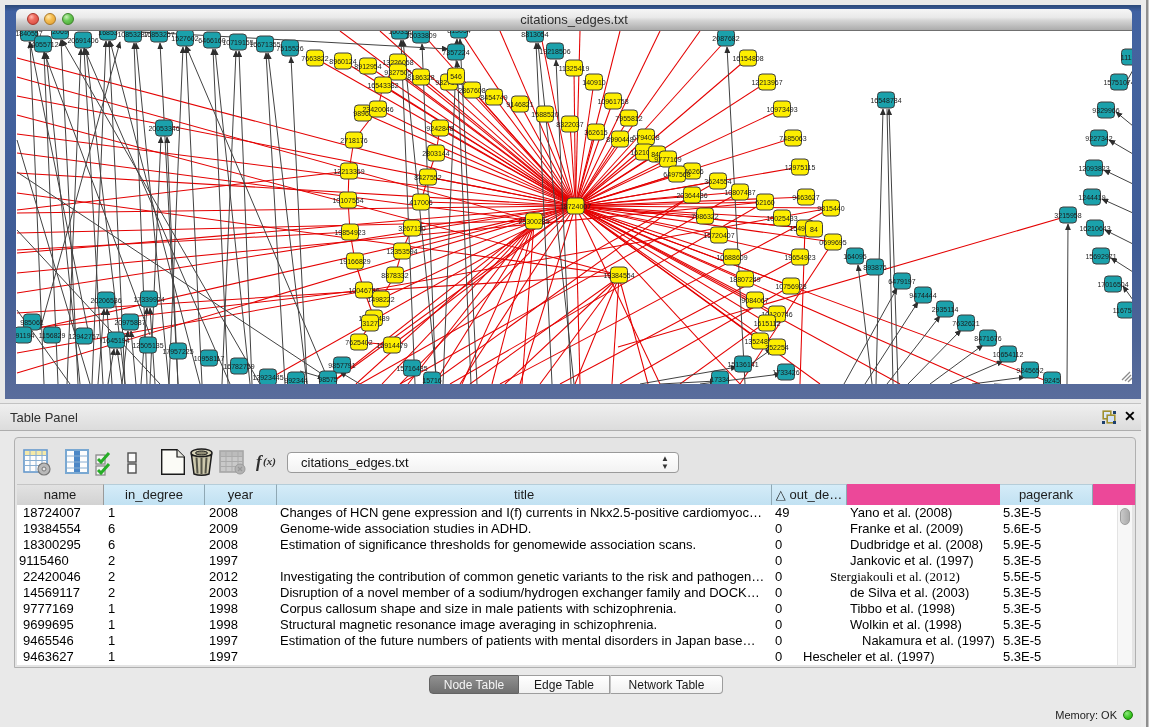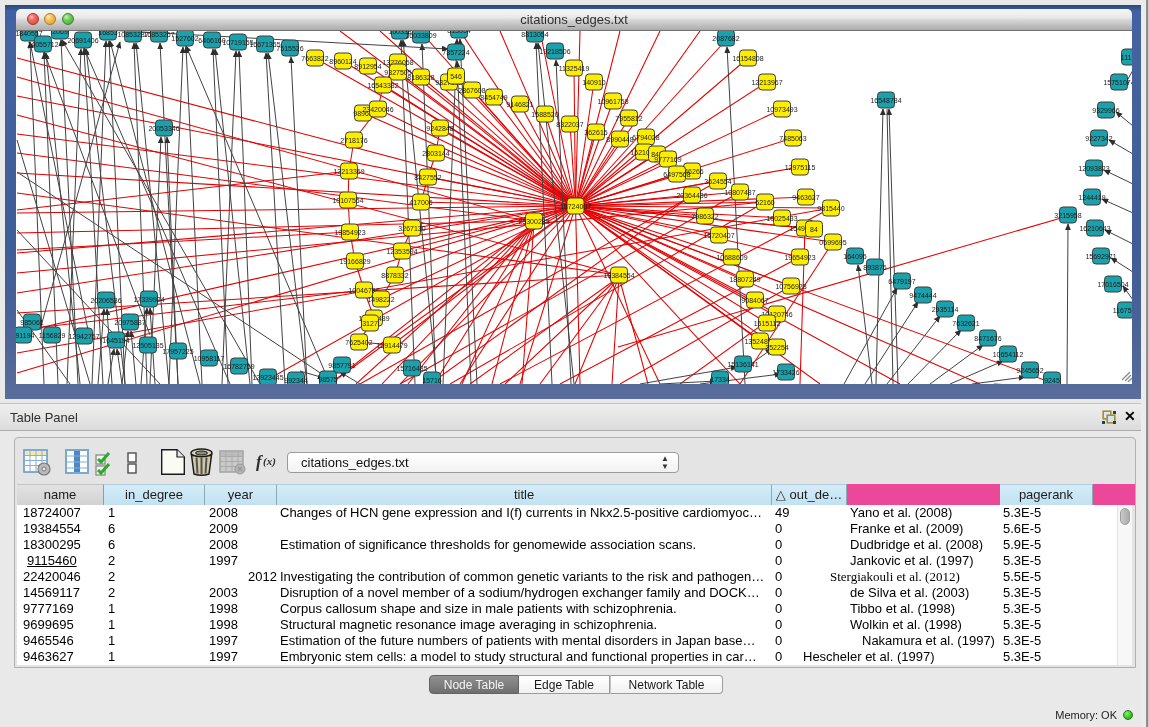--- a/index.html
+++ b/index.html
@@ -659,45 +659,46 @@
         <div class="cell" style="left:192px;width:68px;">2008</div>
         <div class="cell" style="left:263px;width:492px;">Changes of HCN gene expression and I(f) currents in Nkx2.5-positive cardiomyoc…</div>
         <div class="cell" style="left:758px;width:70px;">49</div>
         <div class="cell" style="left:833px;width:160px;">Yano et al. (2008)</div>
         <div class="cell" style="left:986px;width:95px;">5.3E-5</div>
       </div>
       <div class="row" style="top:16px;">
         <div class="cell" style="left:6px;width:85px;">19384554</div>
         <div class="cell" style="left:91px;width:90px;">6</div>
         <div class="cell" style="left:192px;width:68px;">2009</div>
+        <div class="cell" style="left:263px;width:492px;">Genome-wide association studies in ADHD.</div>
         <div class="cell" style="left:758px;width:70px;">0</div>
         <div class="cell" style="left:833px;width:160px;">Franke et al. (2009)</div>
         <div class="cell" style="left:986px;width:95px;">5.6E-5</div>
       </div>
       <div class="row" style="top:32px;">
         <div class="cell" style="left:6px;width:85px;">18300295</div>
         <div class="cell" style="left:91px;width:90px;">6</div>
         <div class="cell" style="left:192px;width:68px;">2008</div>
         <div class="cell" style="left:263px;width:492px;">Estimation of significance thresholds for genomewide association scans.</div>
         <div class="cell" style="left:758px;width:70px;">0</div>
         <div class="cell" style="left:833px;width:160px;">Dudbridge et al. (2008)</div>
         <div class="cell" style="left:986px;width:95px;">5.9E-5</div>
       </div>
       <div class="row" style="top:48px;">
-        <div class="cell" style="left:10px;width:85px;text-decoration:underline;">9115460</div>
+        <div class="cell" style="left:2px;width:85px;">9115460</div>
         <div class="cell" style="left:91px;width:90px;">2</div>
         <div class="cell" style="left:192px;width:68px;">1997</div>
         <div class="cell" style="left:758px;width:70px;">0</div>
         <div class="cell" style="left:833px;width:160px;">Jankovic et al. (1997)</div>
         <div class="cell" style="left:986px;width:95px;">5.3E-5</div>
       </div>
       <div class="row" style="top:64px;">
         <div class="cell" style="left:6px;width:85px;">22420046</div>
         <div class="cell" style="left:91px;width:90px;">2</div>
-        <div class="cell" style="left:192px;width:68px;text-align:right;">2012</div>
+        <div class="cell" style="left:192px;width:68px;">2012</div>
         <div class="cell" style="left:263px;width:492px;">Investigating the contribution of common genetic variants to the risk and pathogen…</div>
         <div class="cell" style="left:758px;width:70px;">0</div>
         <div class="cell" style="left:813px;width:160px;font-family:Liberation Serif, serif;">Stergiakouli et al. (2012)</div>
         <div class="cell" style="left:986px;width:95px;">5.5E-5</div>
       </div>
       <div class="row" style="top:80px;">
         <div class="cell" style="left:6px;width:85px;">14569117</div>
         <div class="cell" style="left:91px;width:90px;">2</div>
         <div class="cell" style="left:192px;width:68px;">2003</div>
         <div class="cell" style="left:263px;width:492px;">Disruption of a novel member of a sodium/hydrogen exchanger family and DOCK…</div>
@@ -729,21 +730,20 @@
         <div class="cell" style="left:192px;width:68px;">1997</div>
         <div class="cell" style="left:263px;width:492px;">Estimation of the future numbers of patients with mental disorders in Japan base…</div>
         <div class="cell" style="left:758px;width:70px;">0</div>
         <div class="cell" style="left:833px;width:160px;margin-left:12px;">Nakamura et al. (1997)</div>
         <div class="cell" style="left:986px;width:95px;">5.3E-5</div>
       </div>
       <div class="row" style="top:144px;">
         <div class="cell" style="left:6px;width:85px;">9463627</div>
         <div class="cell" style="left:91px;width:90px;">1</div>
         <div class="cell" style="left:192px;width:68px;">1997</div>
-        <div class="cell" style="left:263px;width:492px;">Embryonic stem cells: a model to study structural and functional properties in car…</div>
         <div class="cell" style="left:758px;width:70px;">0</div>
         <div class="cell" style="left:786px;width:160px;">Hescheler et al. (1997)</div>
         <div class="cell" style="left:986px;width:95px;">5.3E-5</div>
       </div>
     </div>
   <div class="abs" id="vscroll">
       <div id="vthumb"></div>
     </div>
 </div>
 <div id="tabs">

